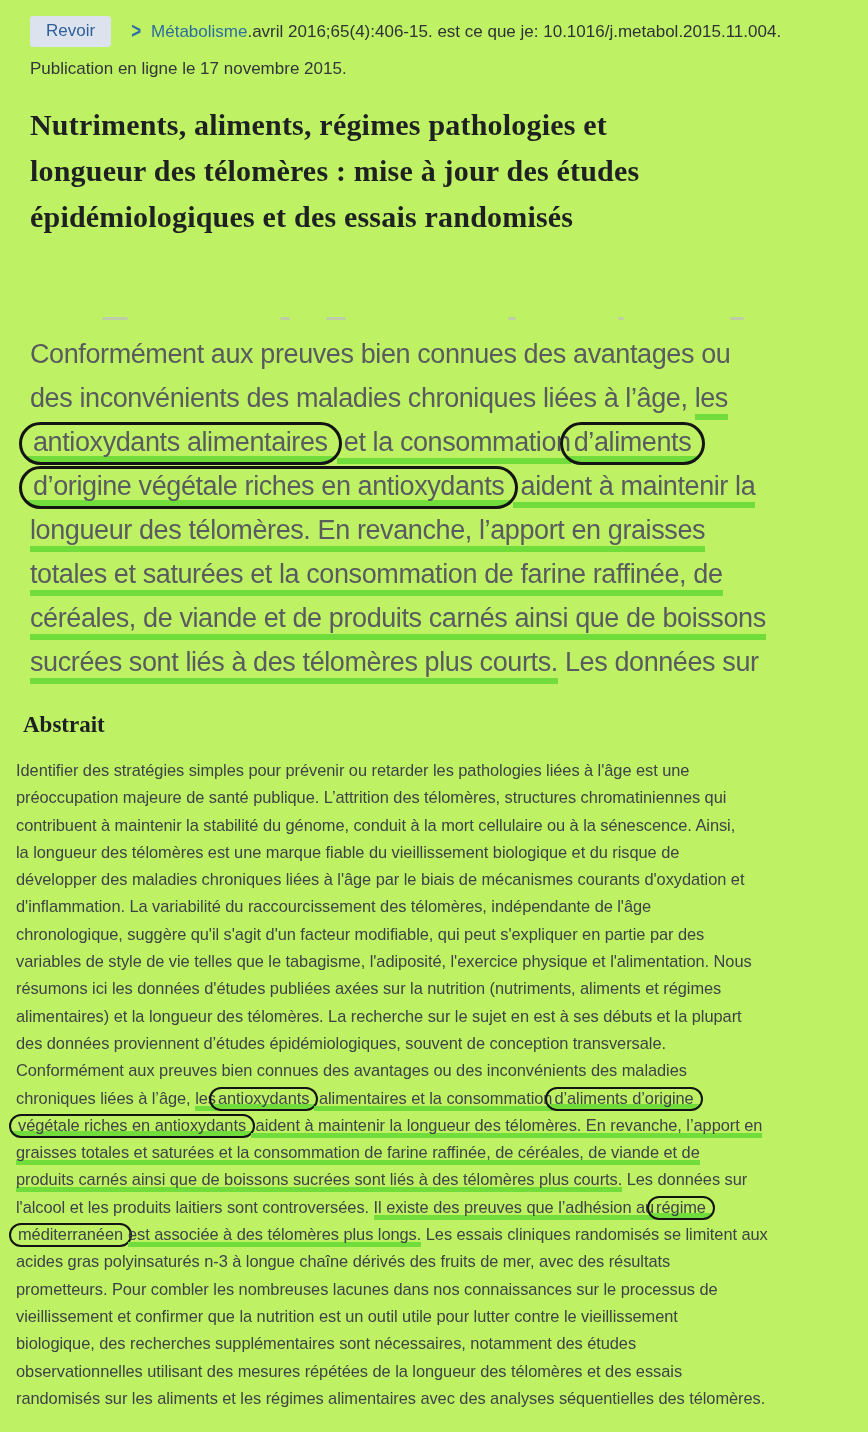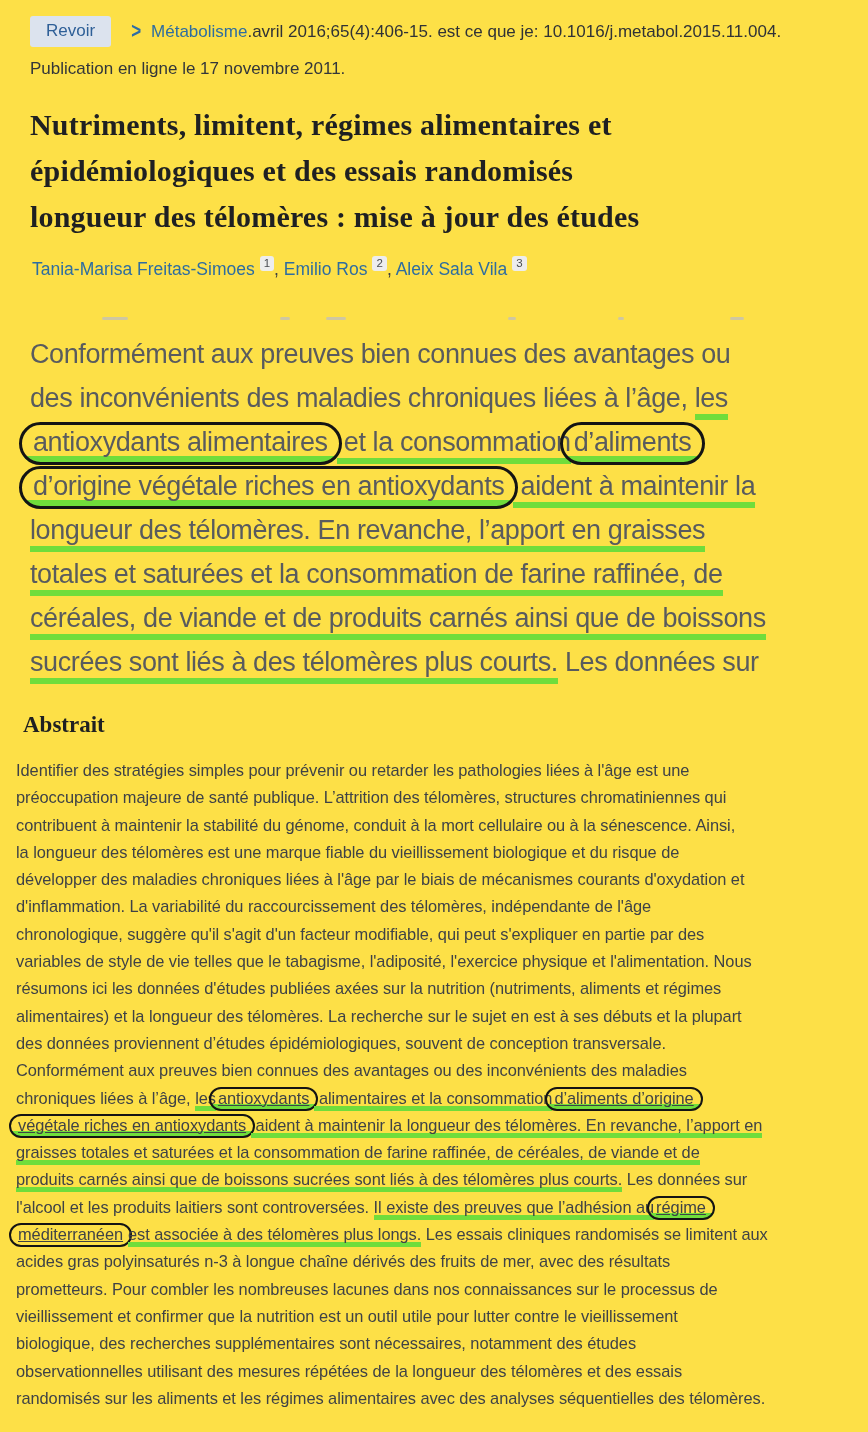--- a/index.html
+++ b/index.html
@@ -3,21 +3,21 @@
 <meta charset="utf-8">
 <style>
   * { margin: 0; padding: 0; box-sizing: border-box; }
   html, body { background: #ffffff; }
   body { font-family: "Liberation Sans", "DejaVu Sans", sans-serif; }
 
   .page {
     position: relative;
     width: 868px;
     height: 1432px;
-    background: #fde047;
+    background: #bef264;
     overflow: hidden;
   }
 
   
   .header-row {
     position: absolute;
     top: 16px; left: 30px; right: 10px;
     display: flex;
     align-items: center;
     white-space: nowrap;
@@ -133,43 +133,41 @@
     margin-left: -11px;
     margin-right: -5px;
     margin-top: 44px;
   }
   .abstract-para .c {
     border-width: 2.5px;
     border-radius: 18px;
     padding: 0 7px 2px;
     margin-left: -7px;
     margin-right: -4px;
-    text-decoration: underline;
   }
 </style>
 </head>
 <body>
 
 <div class="page">
 
   <div class="header-row">
     <span class="badge">Revoir</span>
     <span class="chevron">&gt;</span>
     <a class="journal-link">Métabolisme</a>
     <span class="citation">.avril 2016;65(4):406-15. est ce que je: 10.1016/j.metabol.2015.11.004.</span>
   </div>
-  <div class="epub-line">Publication en ligne le 17 novembre 2011.</div>
+  <div class="epub-line">Publication en ligne le 17 novembre 2015.</div>
 
   <div class="title-block">
-    <div>Nutriments, limitent, régimes alimentaires et</div>
+    <div>Nutriments, aliments, régimes pathologies et</div>
+    <div>longueur des télomères : mise à jour des études</div>
     <div>épidémiologiques et des essais randomisés</div>
-    <div>longueur des télomères : mise à jour des études</div>
   </div>
 
-  <div class="authors-row" id="authors-row"><a class="author">Tania-Marisa Freitas-Simoes</a><span class="affil-sup">1</span><span class="author-sep">, </span><a class="author">Emilio Ros</a><span class="affil-sup">2</span><span class="author-sep">, </span><a class="author">Aleix Sala Vila</a><span class="affil-sup">3</span></div>
 
   <div class="artifact">
     <i style="left:72px;  width:26px;"></i>
     <i style="left:250px; width:10px;"></i>
     <i style="left:296px; width:20px;"></i>
     <i style="left:478px; width:8px;"></i>
     <i style="left:588px; width:6px;"></i>
     <i style="left:700px; width:14px;"></i>
   </div>
 

